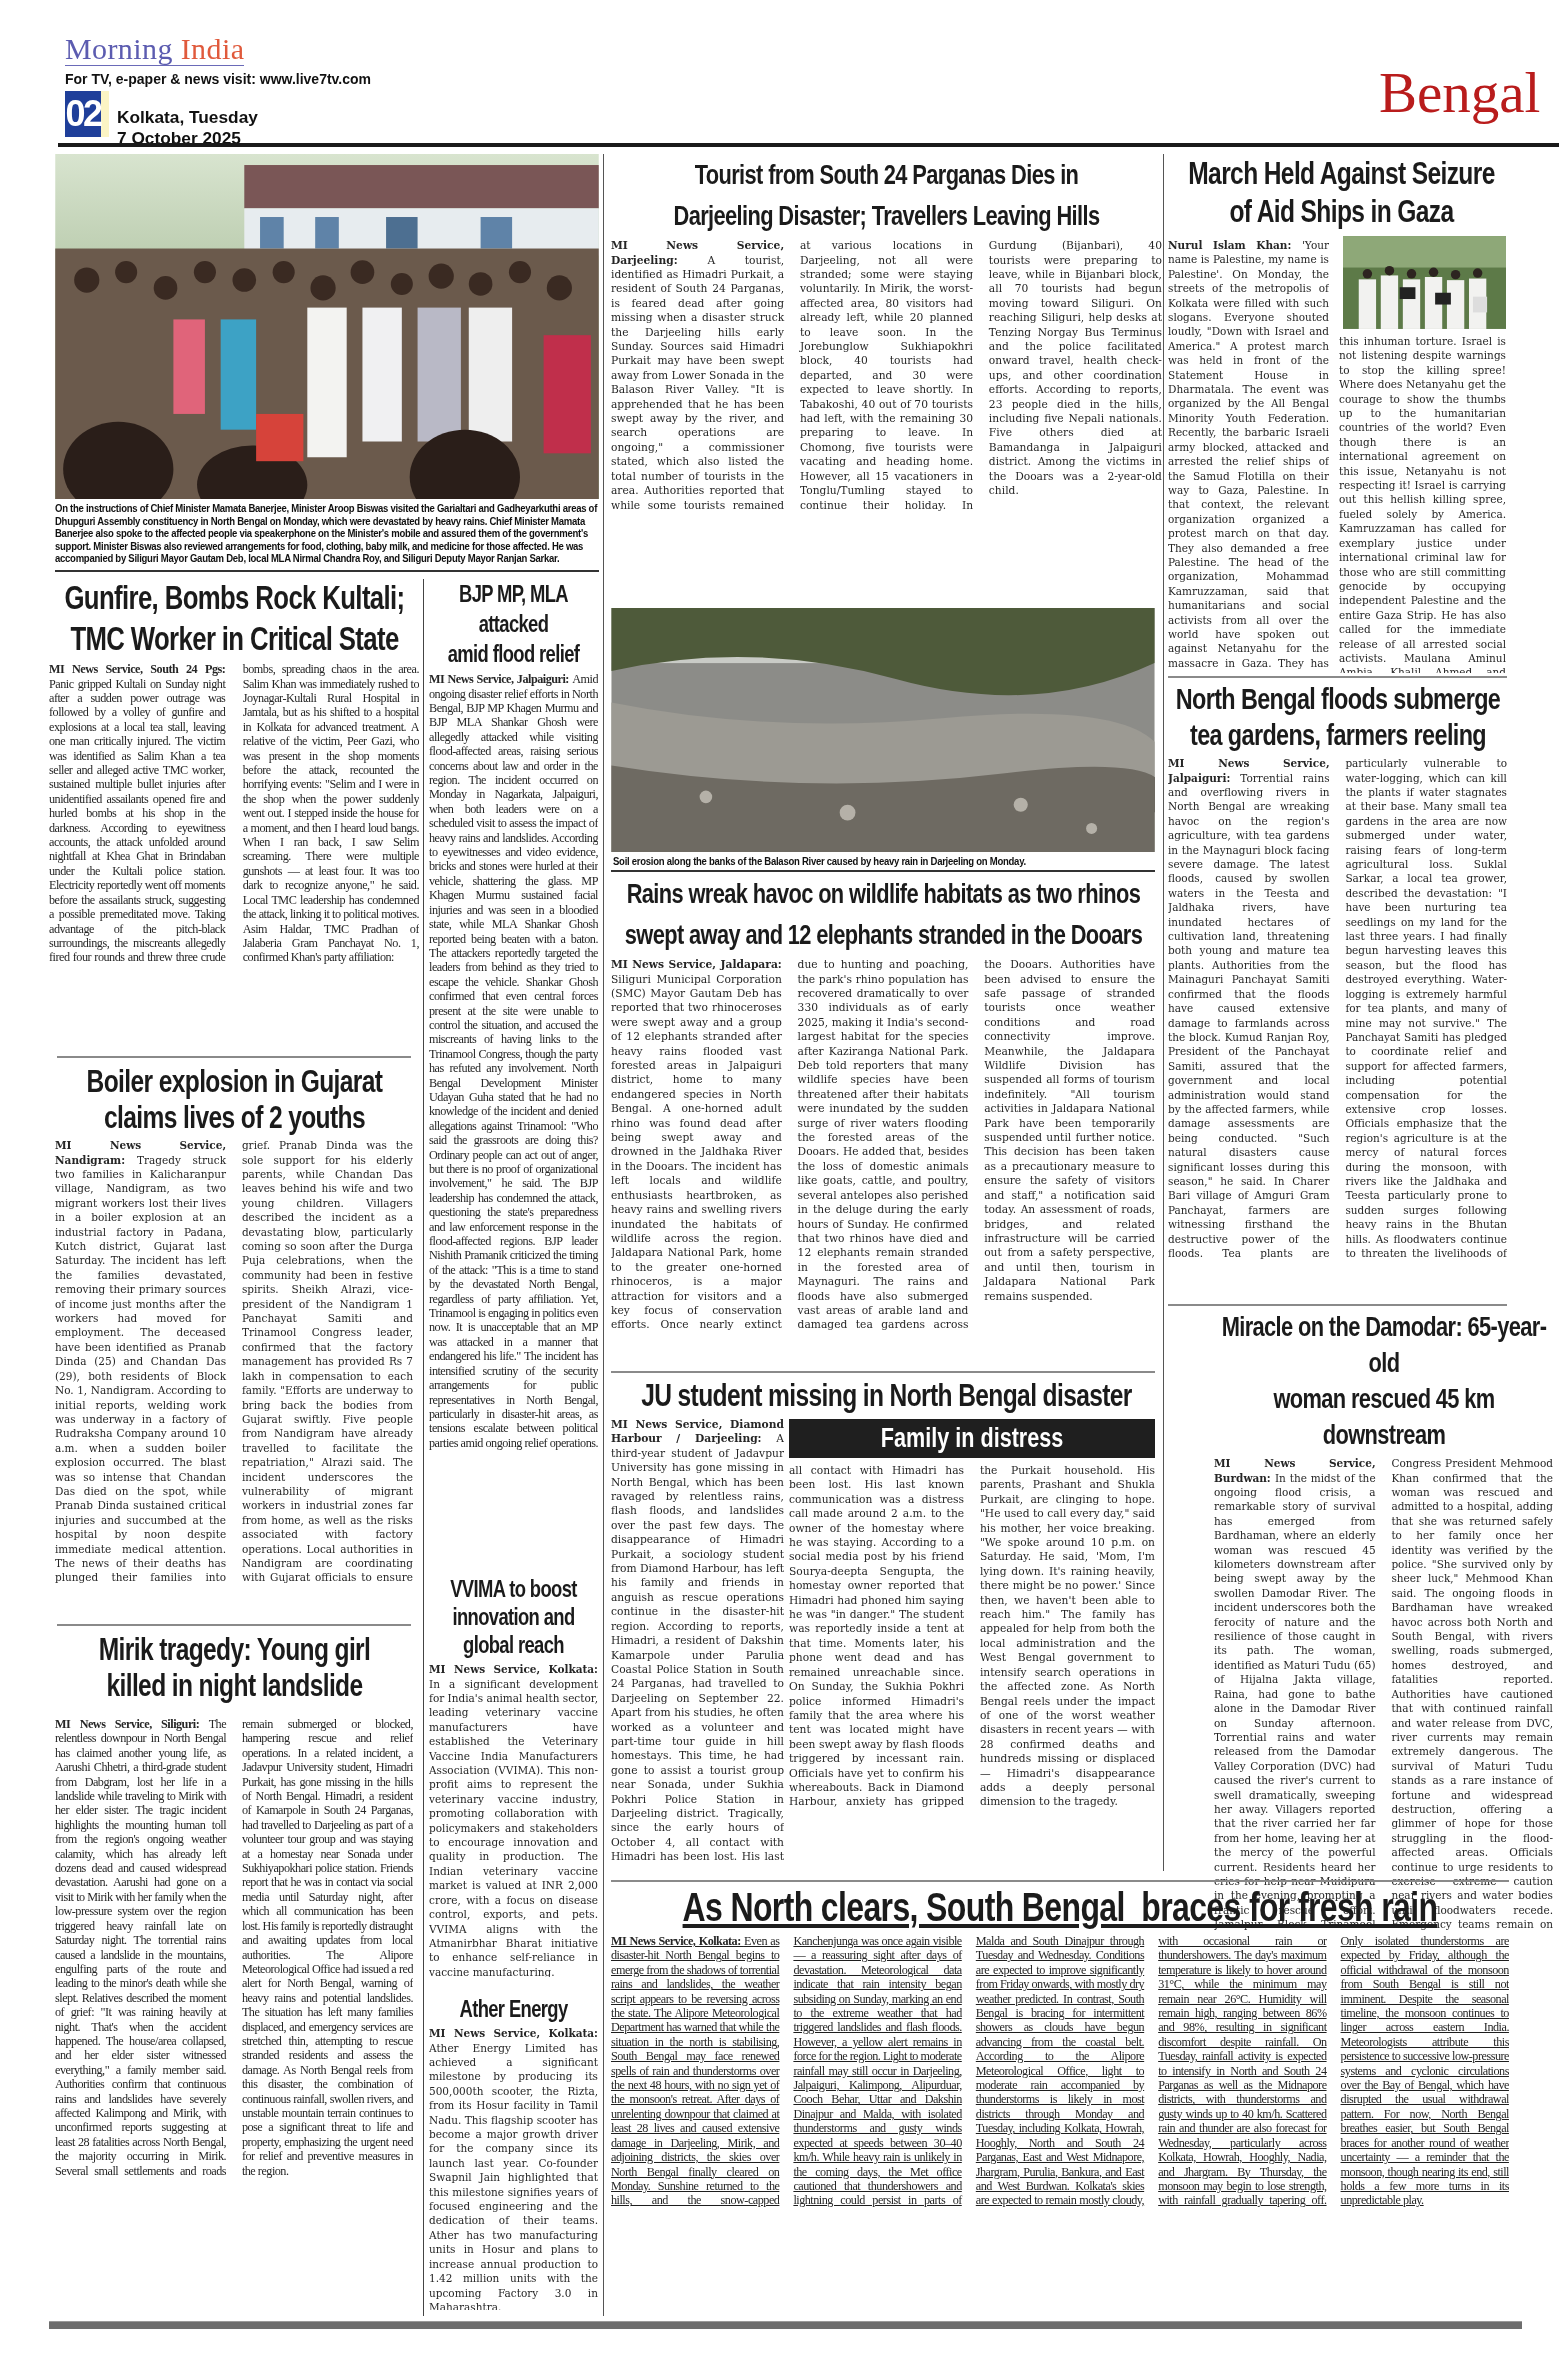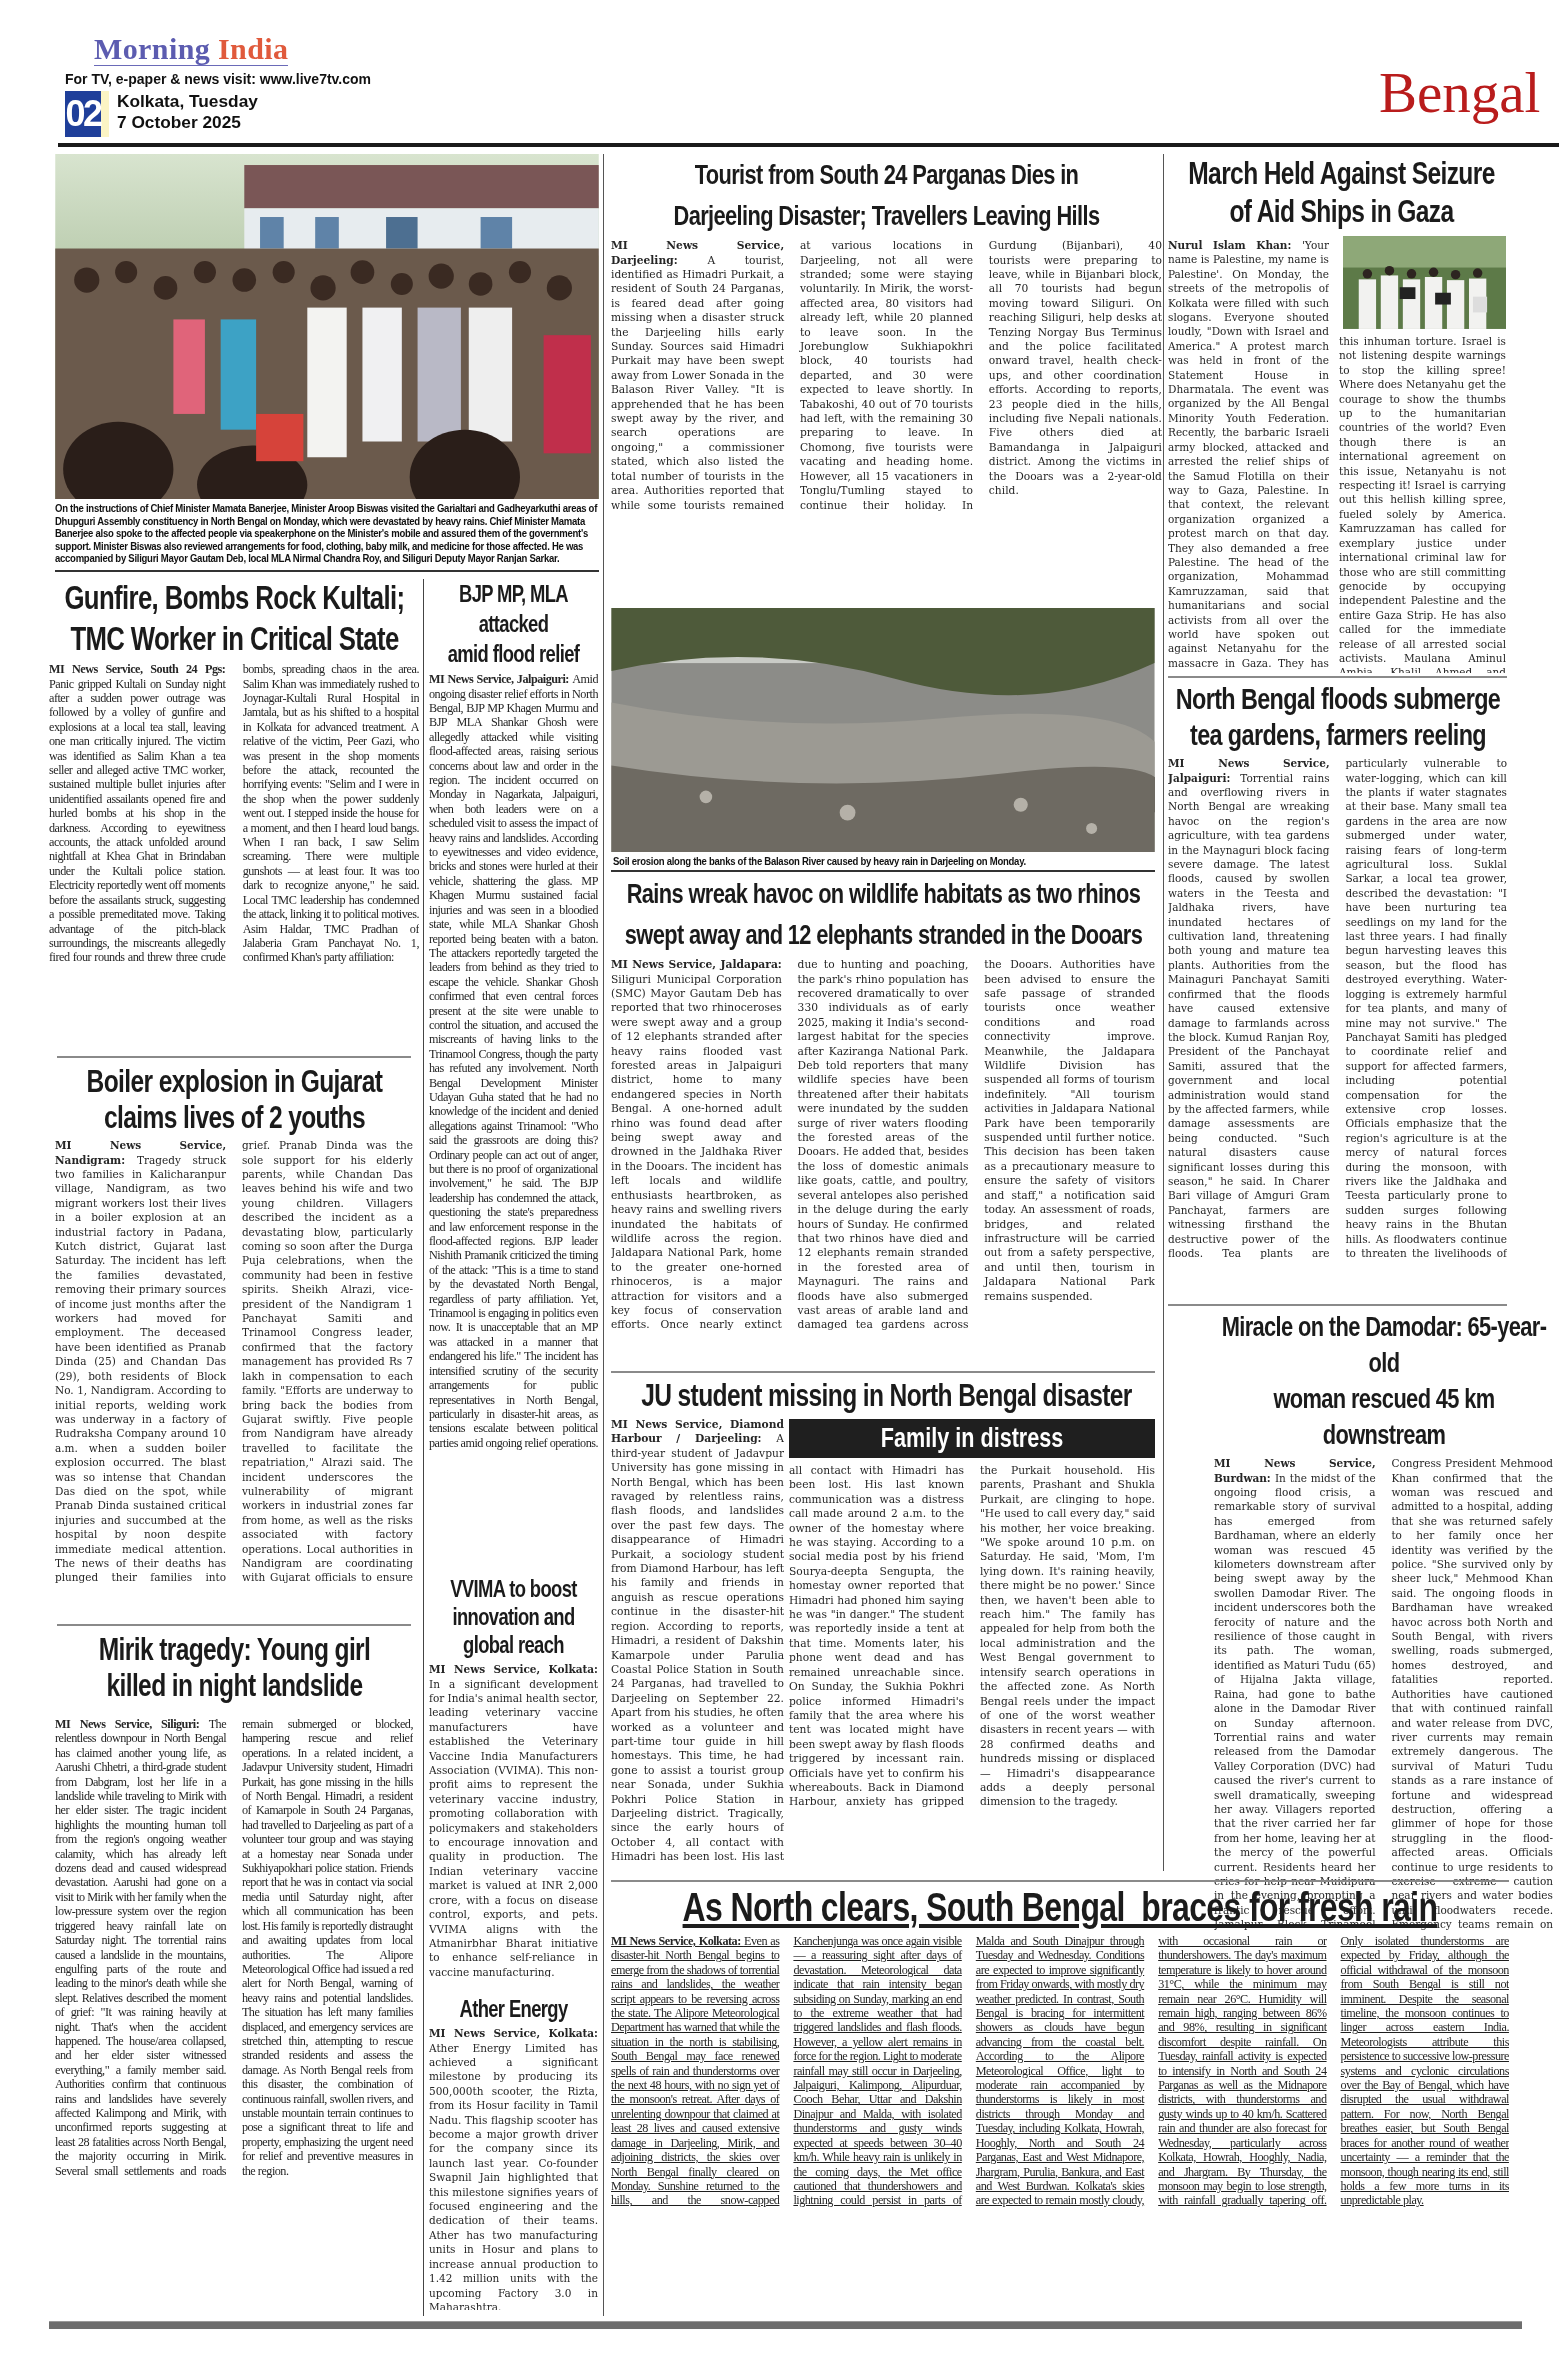--- a/index.html
+++ b/index.html
@@ -2,21 +2,21 @@
 <html style="font-size:12.6px"><head>
 <meta charset="utf-8">
 <style>
   * { box-sizing: border-box; margin: 0; padding: 0; }
   html, body { width: 1564px; height: 2366px; background: #ffffff; overflow: hidden; }
   body { position: relative; font-family: "DejaVu Serif", serif; color: #1e1e1e; }
 
   .abs { position: absolute; }
 
   
-  .brand { left: 65px; top: 31.5px; font-family: "Liberation Serif", serif; font-weight: bold; font-size: 30px; letter-spacing: 0.4px; border-bottom: 1.6px solid #6a6ab8; padding-bottom: 0; line-height: 33px; margin-left: 29px; }
+  .brand { left: 65px; top: 31.5px; font-family: "Liberation Serif", serif; font-weight: normal; font-size: 30px; letter-spacing: 0.4px; border-bottom: 1.6px solid #6a6ab8; padding-bottom: 0; line-height: 33px; }
   .brand .b1 { color: #5c5cb0; }
   .brand .b2 { color: #e05a3c; }
   .tagline { left: 65px; top: 71px; font-family: "Liberation Sans", sans-serif; font-weight: bold; font-size: 14px; color: #111; }
   .pageno { left: 65px; top: 91px; width: 36px; height: 46px; background: #1f3f9a; color: #fff; font-family: "Liberation Sans", sans-serif; font-weight: bold; font-size: 36px; line-height: 46px; text-align: center; letter-spacing: -2.4px; }
   .pageno-stripe { left: 101px; top: 91px; width: 7.9px; height: 46px; background: #fbf4c4; }
   .dateline { left: 96px; top: 91px; font-family: "Liberation Sans", sans-serif; font-weight: bold; font-size: 17.3px; line-height: 21px; color: #111; }
   .section { right: 23.6px; top: 61px; font-family: "Liberation Serif", serif; font-size: 57px; line-height: 63px; color: #b91c1c; }
   .rule-top { left: 58px; top: 143px; width: 1501px; height: 3.9px; background: #1a1a1a; }
 
   
@@ -44,21 +44,21 @@
 </head>
 <body>
 
 <div class="abs brand">
   <span class="b1">Morning</span>
   <span class="b2">India</span>
 </div>
 <div class="abs tagline">For TV, e-paper &amp; news visit: www.live7tv.com</div>
 <div class="abs pageno-stripe"></div>
 <div class="abs pageno">02</div>
-<div class="abs dateline" style="left:117px;">
+<div class="abs dateline" style="left:117px;margin-top:16px;">
   <div>Kolkata, Tuesday</div>
   <div>7 October 2025</div>
 </div>
 <div class="abs section">Bengal</div>
 <div class="abs rule-top"></div>
 
 <div class="abs photo" style="left:55px; top:154px; width:544px; height:345px;">
   <svg width="544" height="345" viewBox="0 0 690 438">
     <defs>
       <linearGradient id="sky" x1="0" y1="0" x2="0" y2="1">

